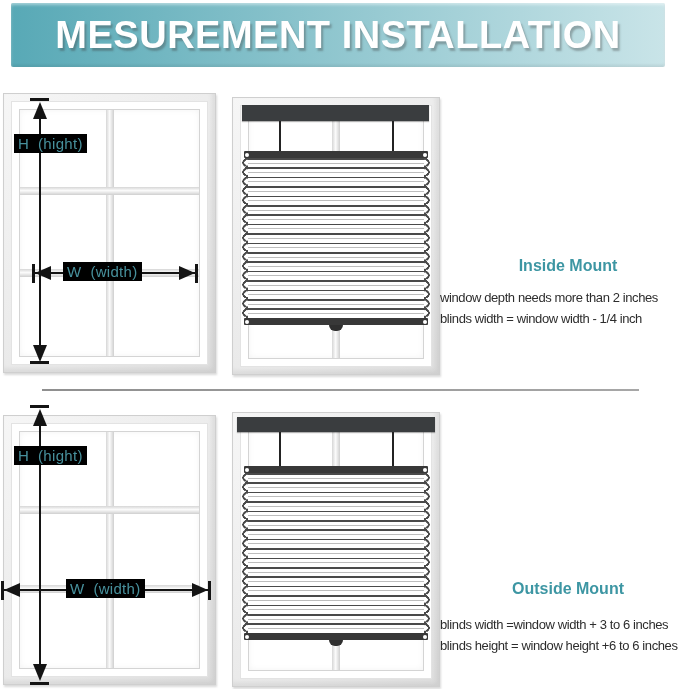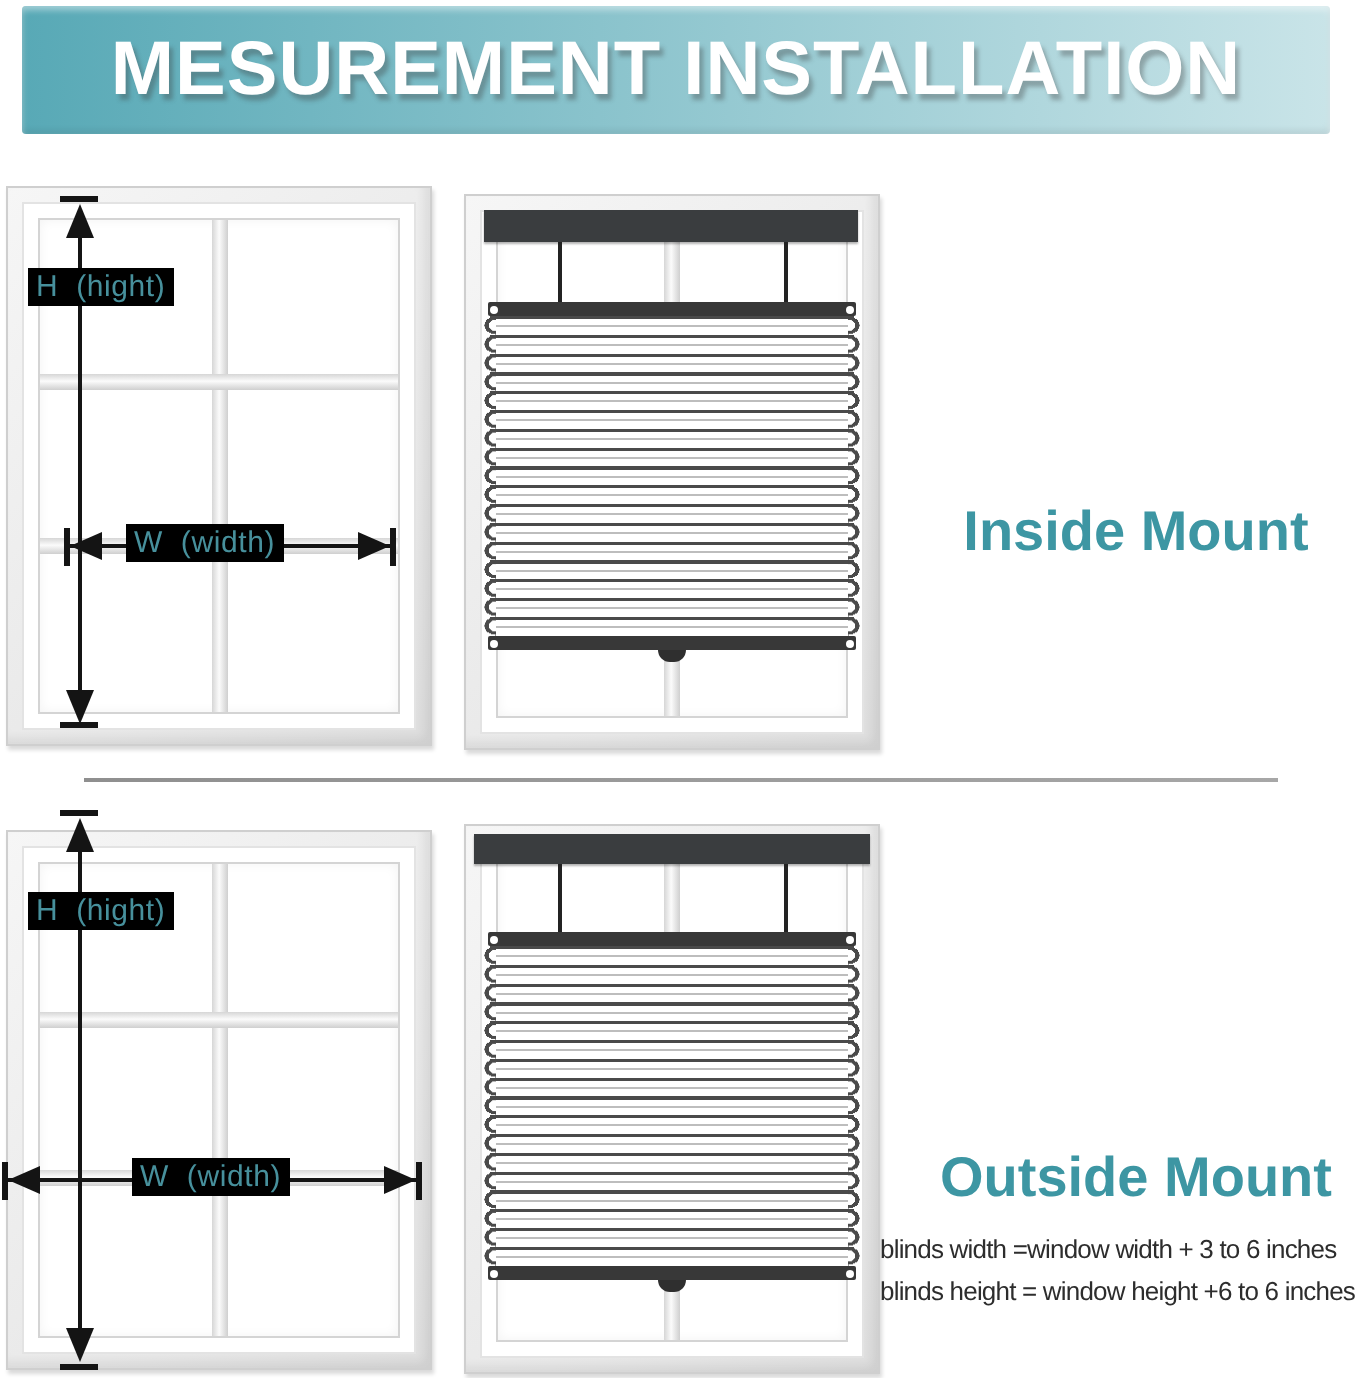--- a/index.html
+++ b/index.html
@@ -67,21 +67,21 @@
   }
   .pleat-edge{position:absolute;top:0;bottom:0;width:8px;background-repeat:repeat-y;background-size:8px 9.4px;}
   .pleat-edge.l{left:-5px;
     background-image:radial-gradient(7px 5.4px at 100% 50%,#ffffff 52%,#4a4a4a 53% 82%,rgba(255,255,255,0) 83%);}
   .pleat-edge.r{right:-5px;
     background-image:radial-gradient(7px 5.4px at 0% 50%,#ffffff 52%,#4a4a4a 53% 82%,rgba(255,255,255,0) 83%);}
   .handle{position:absolute;left:50%;bottom:-6px;width:14px;height:6px;margin-left:-7px;
     background:#2f2f2f;border-radius:0 0 7px 7px;}
   
   .mount-block{position:absolute;left:440px;width:232px;}
-  .mount-heading{font-size:28px;font-weight:bold;color:var(--teal-heading);text-align:center;line-height:24px;white-space:nowrap;margin-left:24px;}
+  .mount-heading{font-size:16px;font-weight:bold;color:var(--teal-heading);text-align:center;line-height:24px;white-space:nowrap;margin-left:24px;}
   .mount-lines{margin-top:9px;}
   .mount-line{font-size:13px;letter-spacing:-0.4px;color:var(--body-text);line-height:21px;white-space:nowrap;}
   .divider{position:absolute;left:42px;top:389px;width:597px;height:2px;background:linear-gradient(90deg,#8f8f8f,#a7a7a7);}
 </style>
 </head>
 <body>
 
 <div id="stage">
 
   <div class="banner">
@@ -136,20 +136,22 @@
         <span class="dot l"></span>
         <span class="dot r"></span>
         <div class="handle"></div>
       </div>
     </div>
   </div>
 
   <div class="mount-block" style="top:254px;">
     <div class="mount-heading">Inside Mount</div>
     <div class="mount-lines">
+      <div class="mount-line">window depth needs more than 2 inches</div>
+      <div class="mount-line">blinds width = window width - 1/4 inch</div>
     </div>
   </div>
 
   <div class="divider"></div>
 
   <div class="window" style="left:3px;top:415px;width:211px;height:268px;">
     <div class="win-inner">
       <div class="glass">
         <div class="mull-v"></div>
         <div class="mull-h" style="top:31.5%;"></div>

